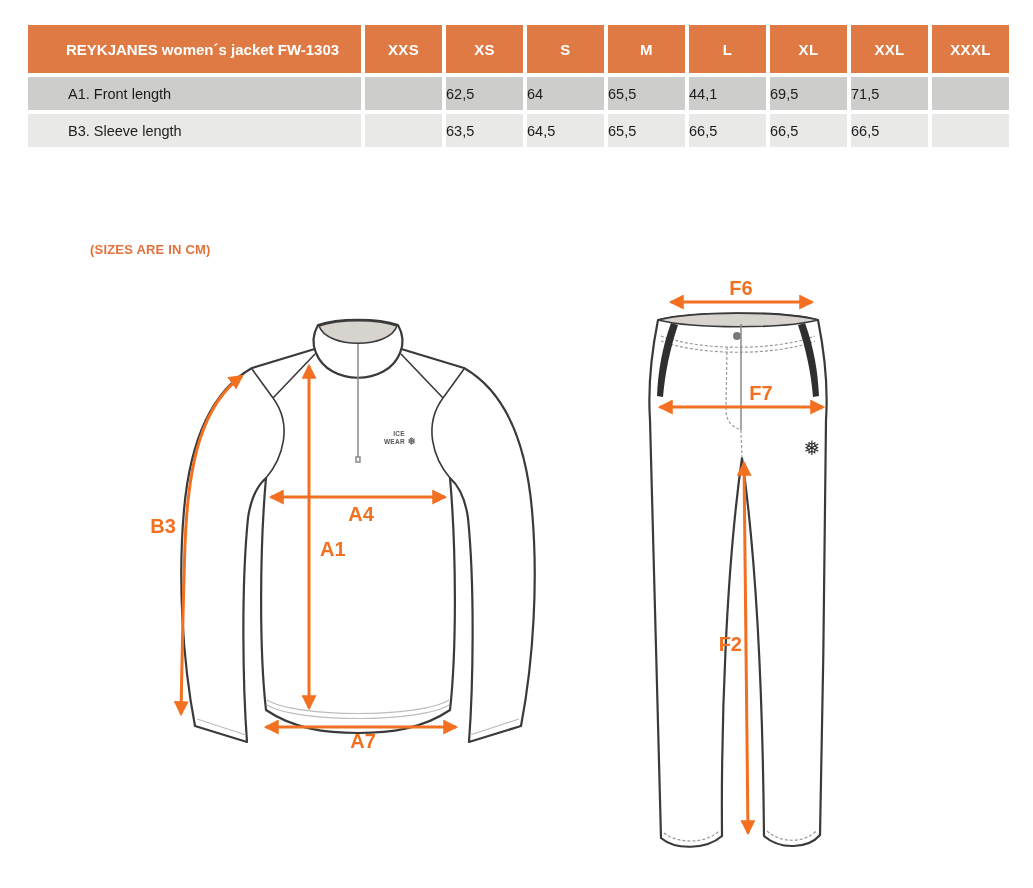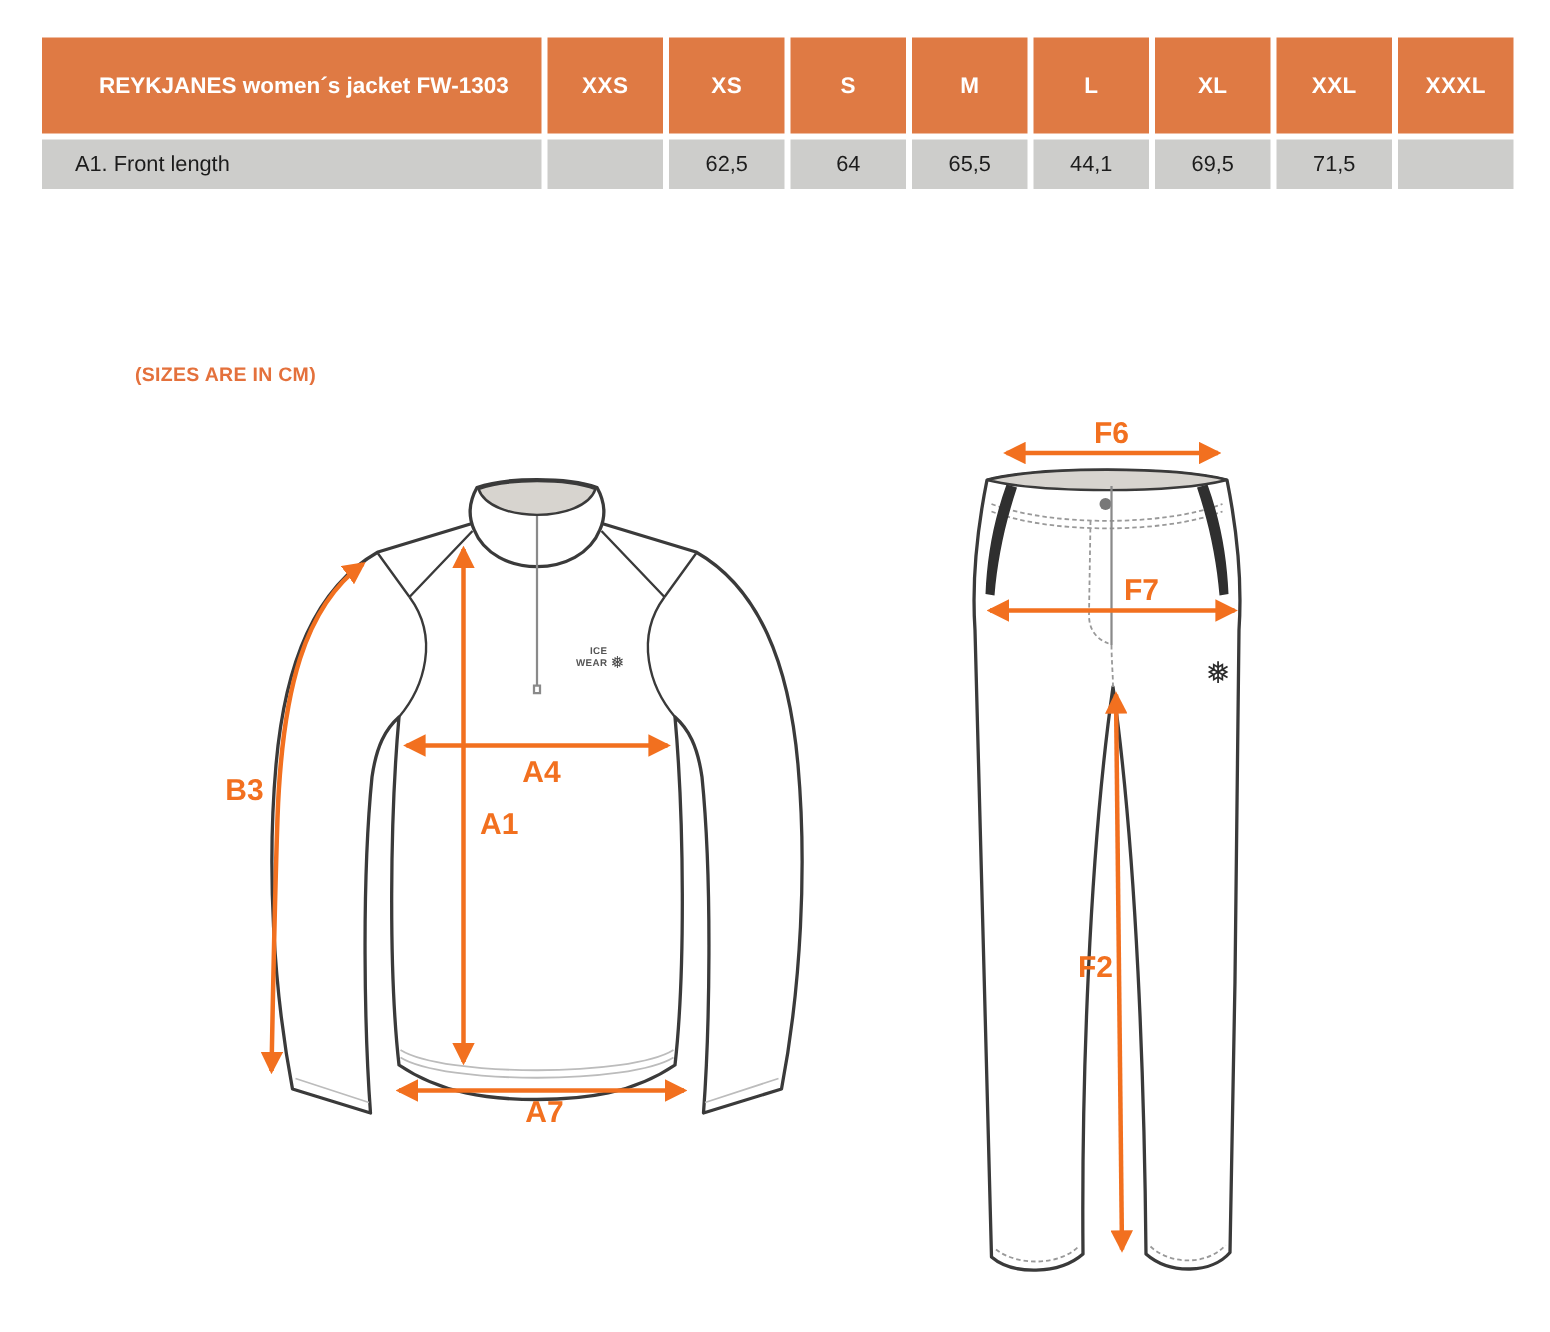--- a/index.html
+++ b/index.html
@@ -18,30 +18,30 @@
   }
   
   table.size-table{
     position:absolute;left:24px;top:21px;
     border-collapse:separate;border-spacing:4px;table-layout:fixed;
   }
   .size-table col.c-label{width:333px;}
   .size-table col.c-size{width:77px;}
   .size-table th{
     background:var(--header-orange);color:#fff;font-weight:700;
-    font-size:15px;height:64px;padding:0;
+    font-size:15px;height:48px;padding:0;
   }
   .size-table th.title-cell{text-align:left;padding-left:38px;}
   .size-table th.size-cell{letter-spacing:.3px;}
   .size-table td{
-    height:33px;padding:0;font-size:14.5px;color:#1c1c1c;text-align:center;
+    height:33px;padding:0;font-size:14.5px;color:#1c1c1c;text-align:left;
   }
   .size-table tr.dark td{background:var(--row-gray-dark);}
   .size-table tr.light td{background:var(--row-gray-light);}
-  .size-table td.row-label{text-align:left;padding-left:22px;}
+  .size-table td.row-label{text-align:left;padding-left:40px;}
   
   .units-note{
     position:absolute;left:67px;top:242px;
     color:var(--note-orange);font-size:13px;font-weight:600;letter-spacing:.2px;margin-left:23px;
   }
   
   svg.diagram{position:absolute;left:0;top:0;}
   .outline{fill:#fff;stroke:var(--outline-dark);stroke-width:2.2;stroke-linejoin:round;}
   .seam{fill:none;stroke:var(--outline-dark);stroke-width:1.6;}
   .thinline{fill:none;stroke:#8a8a8a;stroke-width:1.5;}
@@ -84,20 +84,31 @@
   </tr>
   <tr class="dark">
     <td class="row-label">A1. Front length</td>
     <td></td>
     <td>62,5</td>
     <td>64</td>
     <td>65,5</td>
     <td>44,1</td>
     <td>69,5</td>
     <td>71,5</td>
+    <td></td>
+  </tr>
+  <tr class="light">
+    <td class="row-label">B3. Sleeve length</td>
+    <td></td>
+    <td>63,5</td>
+    <td>64,5</td>
+    <td>65,5</td>
+    <td>66,5</td>
+    <td>66,5</td>
+    <td>66,5</td>
     <td></td>
   </tr>
 </tbody>
   </table>
 
 <div class="units-note">(SIZES ARE IN CM)</div>
 
 <svg class="diagram" width="1033" height="888" viewBox="0 0 1033 888" xmlns="http://www.w3.org/2000/svg">
   <defs>
     <marker id="ah-end" viewBox="0 0 10 10" refX="8.5" refY="5" markerWidth="5" markerHeight="5" orient="auto" markerUnits="strokeWidth">

